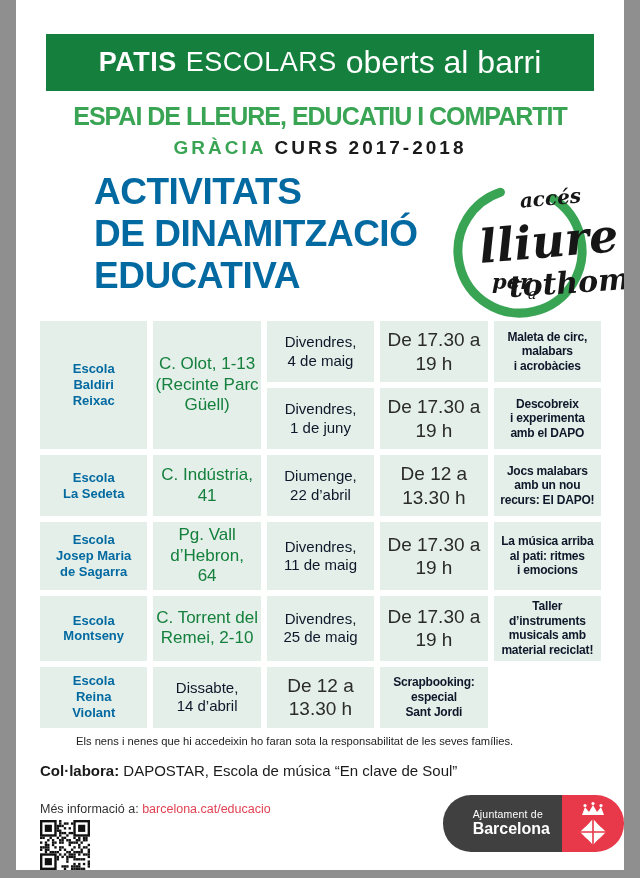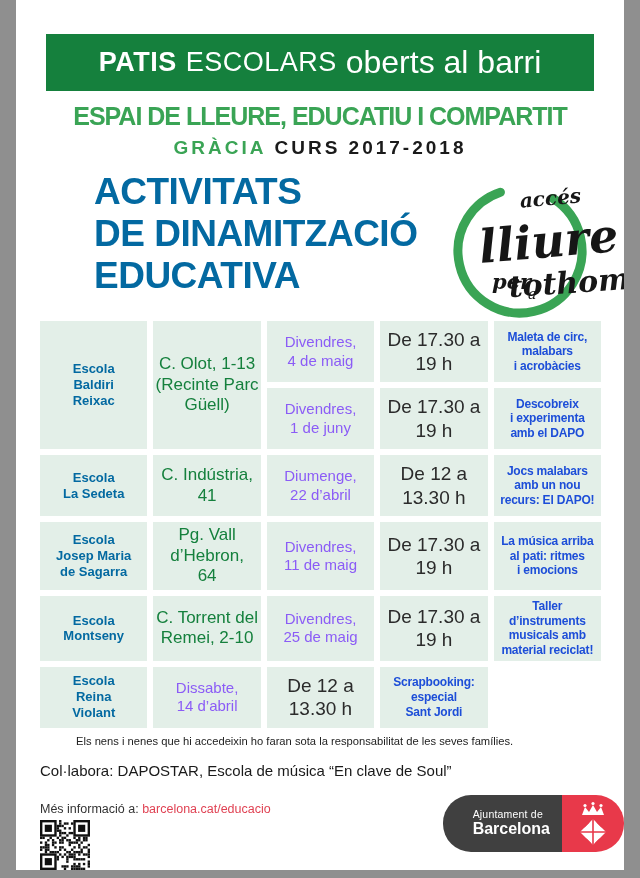--- a/index.html
+++ b/index.html
@@ -27,28 +27,28 @@
   .badge text { fill:#161616; font-family:"DejaVu Serif", serif; font-style:italic; }
 
   
   .schedule { margin:2px 23px 0 24px; }
   .tgroup { display:grid; grid-template-columns:repeat(5,1fr); gap:6px; margin-bottom:6px; }
   .cell { background:#e3efe8; min-height:61px; display:flex; align-items:center; justify-content:center;
           text-align:center; white-space:pre-line; padding:3px 2px; line-height:1.22; }
   .cell.span2 { grid-row:span 2; }
   .school { color:#0369a1; font-weight:bold; font-size:13px; }
   .addr { color:#15803d; font-size:17px; }
-  .day { color:#8b5cf6; font-size:15px; }
+  .day { color:#0f172a; font-size:15px; }
   .time { color:#2b2b2b; font-size:19px; }
-  .act { color:#1d4ed8; font-weight:bold; font-size:12px; letter-spacing:-0.2px; }
+  .act { color:#0f172a; font-weight:bold; font-size:12px; letter-spacing:-0.2px; }
 
   
   .note { margin:7px 0 0 24px; font-size:11.2px; color:#222;padding-left:36px; }
   .collab { margin:15px 0 0 24px; font-size:15px; color:#1a1a1a; }
-  .collab b { font-weight:400; }
+  .collab b { font-weight:700; }
   .moreinfo { margin:23px 0 0 24px; font-size:12.5px; color:#333; }
   .moreinfo .link { color:#e04253; cursor:pointer; }
   .qr { display:block; margin:4px 0 0 24px; width:50px; height:50px; }
 
   .bcn-logo { position:absolute; right:0; bottom:18px; height:57px; display:flex; }
   .bcn-black { background:#404040; border-radius:28px 0 0 28px; display:flex; align-items:center;
                padding:0 12px 0 30px; }
   .bcn-text { color:#ffffff; text-align:left; line-height:1.1; }
   .bcn-text .l1 { font-size:10.5px; letter-spacing:.2px; }
   .bcn-text .l2 { font-size:16px; font-weight:bold; }

